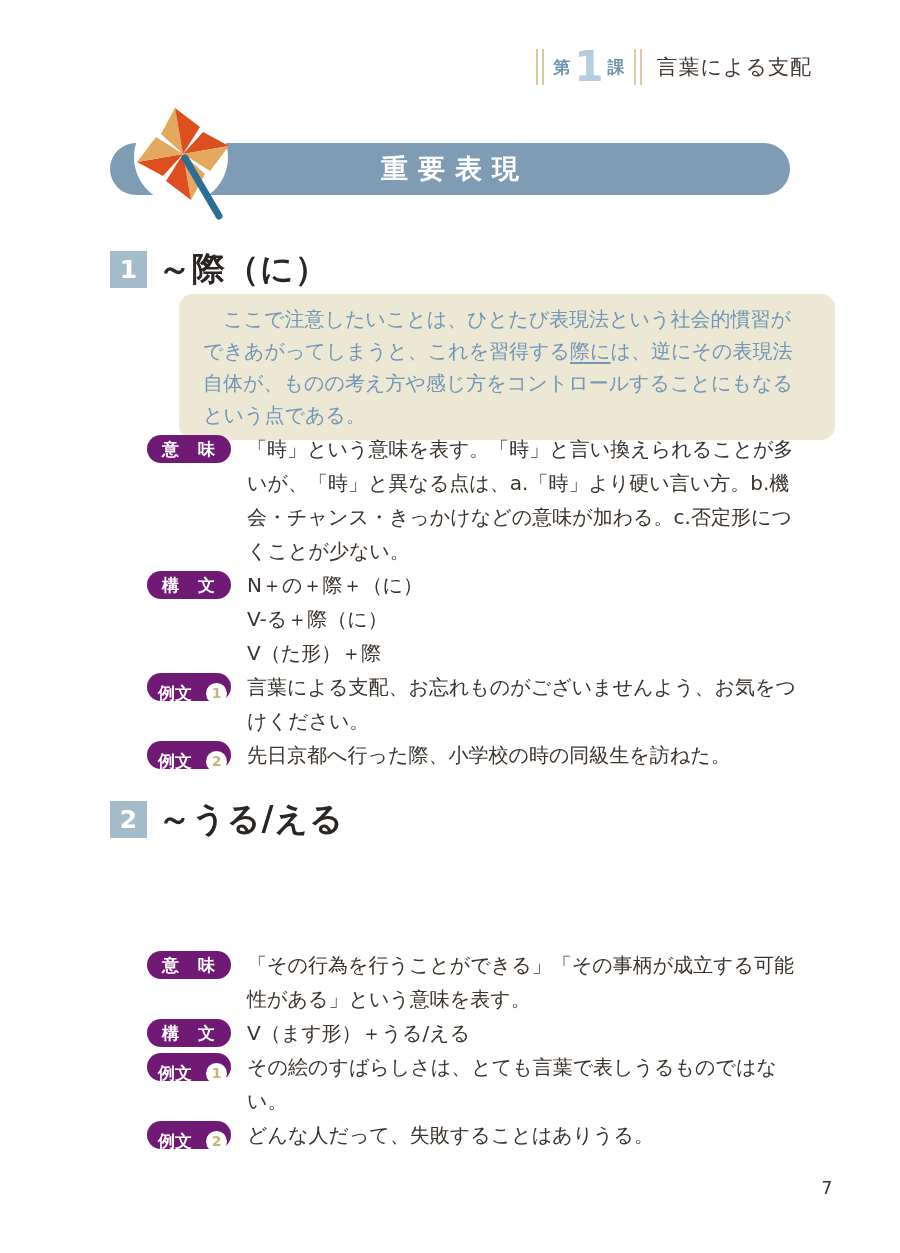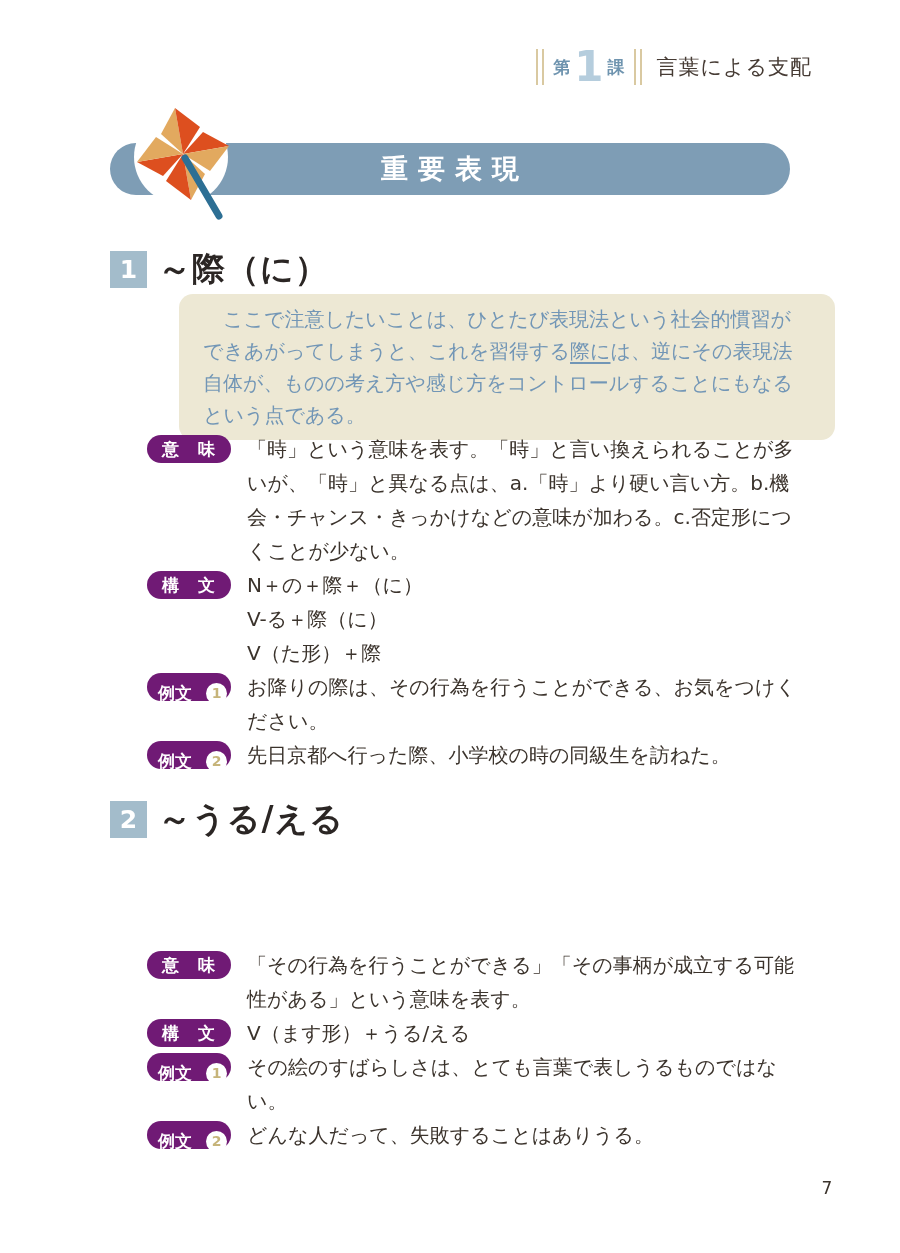--- a/index.html
+++ b/index.html
@@ -164,21 +164,21 @@
         <div class="line">N＋の＋際＋（に）</div>
         <div class="line">V-る＋際（に）</div>
         <div class="line">V（た形）＋際</div>
       </div>
     </div>
     <div class="def-row">
       <span class="pill reibun">
         <span>例文</span>
         <span class="circle-num">1</span>
       </span>
-      <div class="def-content">お降りの際は、その行為を行うことができる、お気をつけください。</div>
+      <div class="def-content">言葉による支配、お忘れものがございませんよう、お気をつけください。</div>
     </div>
     <div class="def-row">
       <span class="pill reibun">
         <span>例文</span>
         <span class="circle-num">2</span>
       </span>
       <div class="def-content">先日京都へ行った際、小学校の時の同級生を訪ねた。</div>
     </div>
   </div>
 

